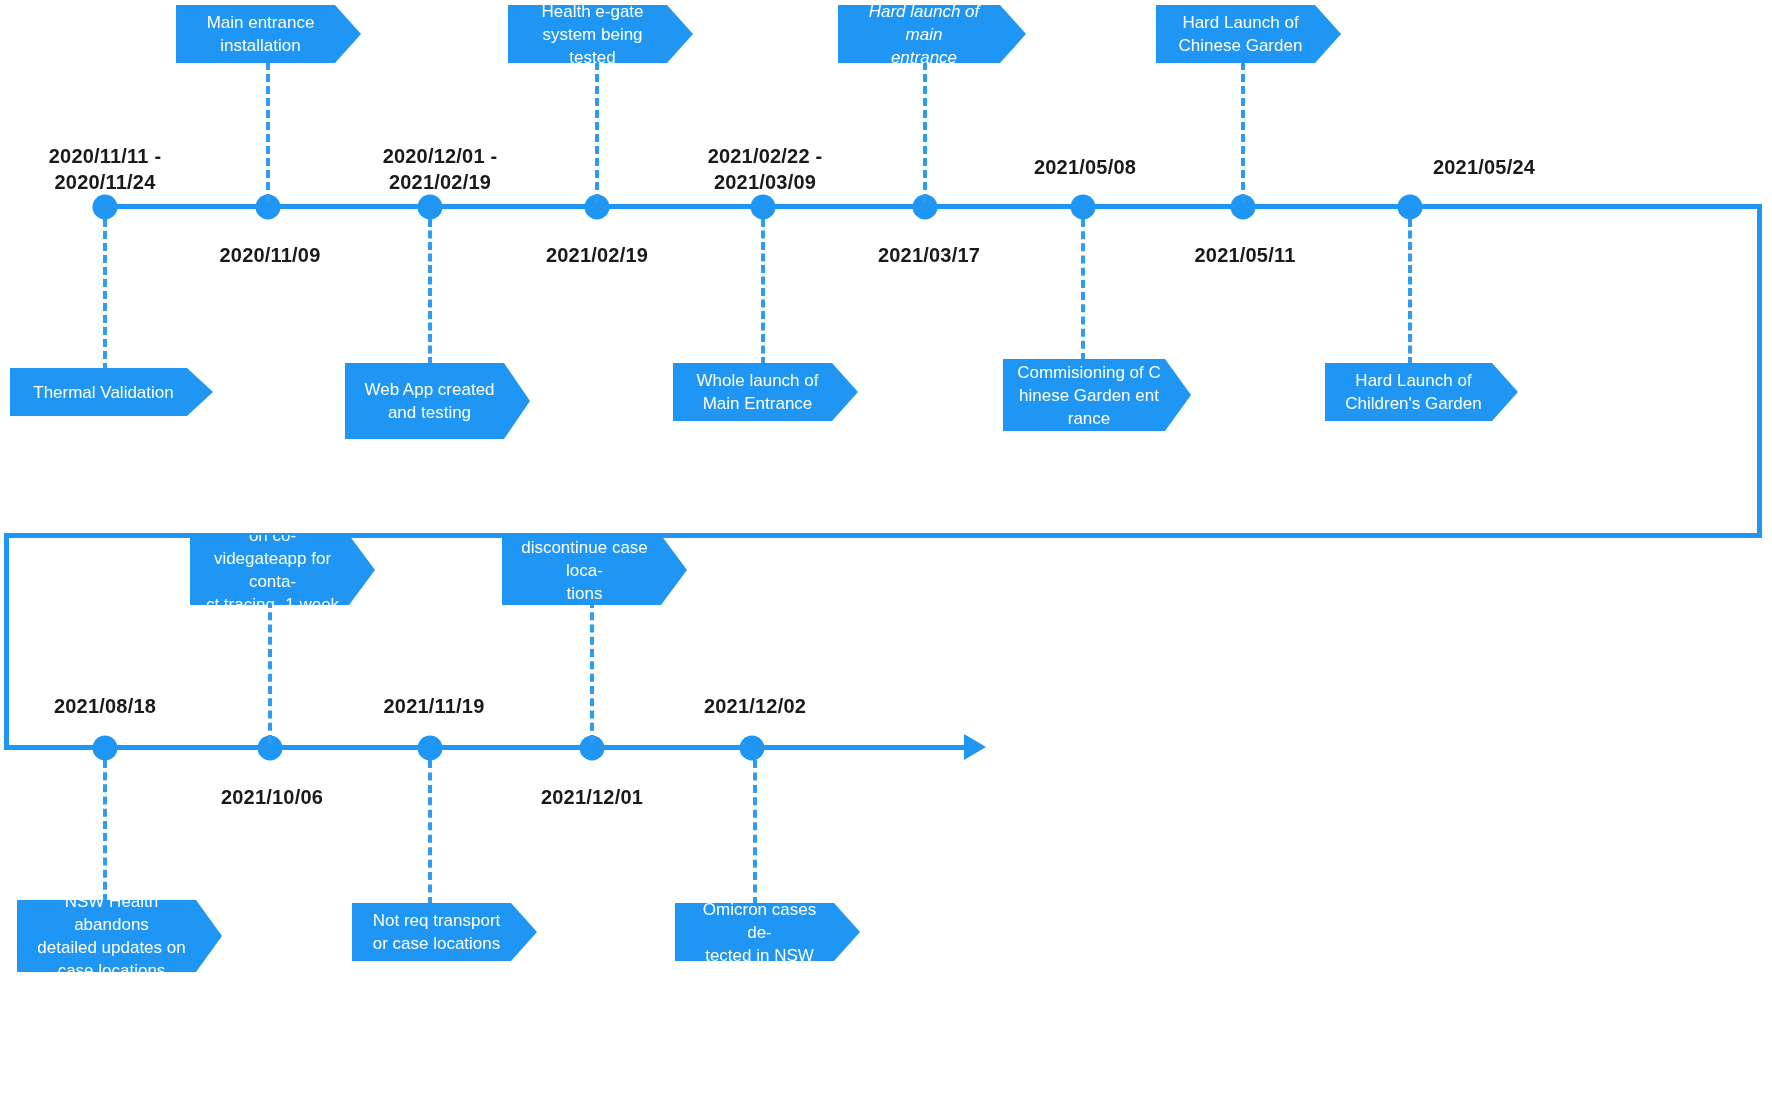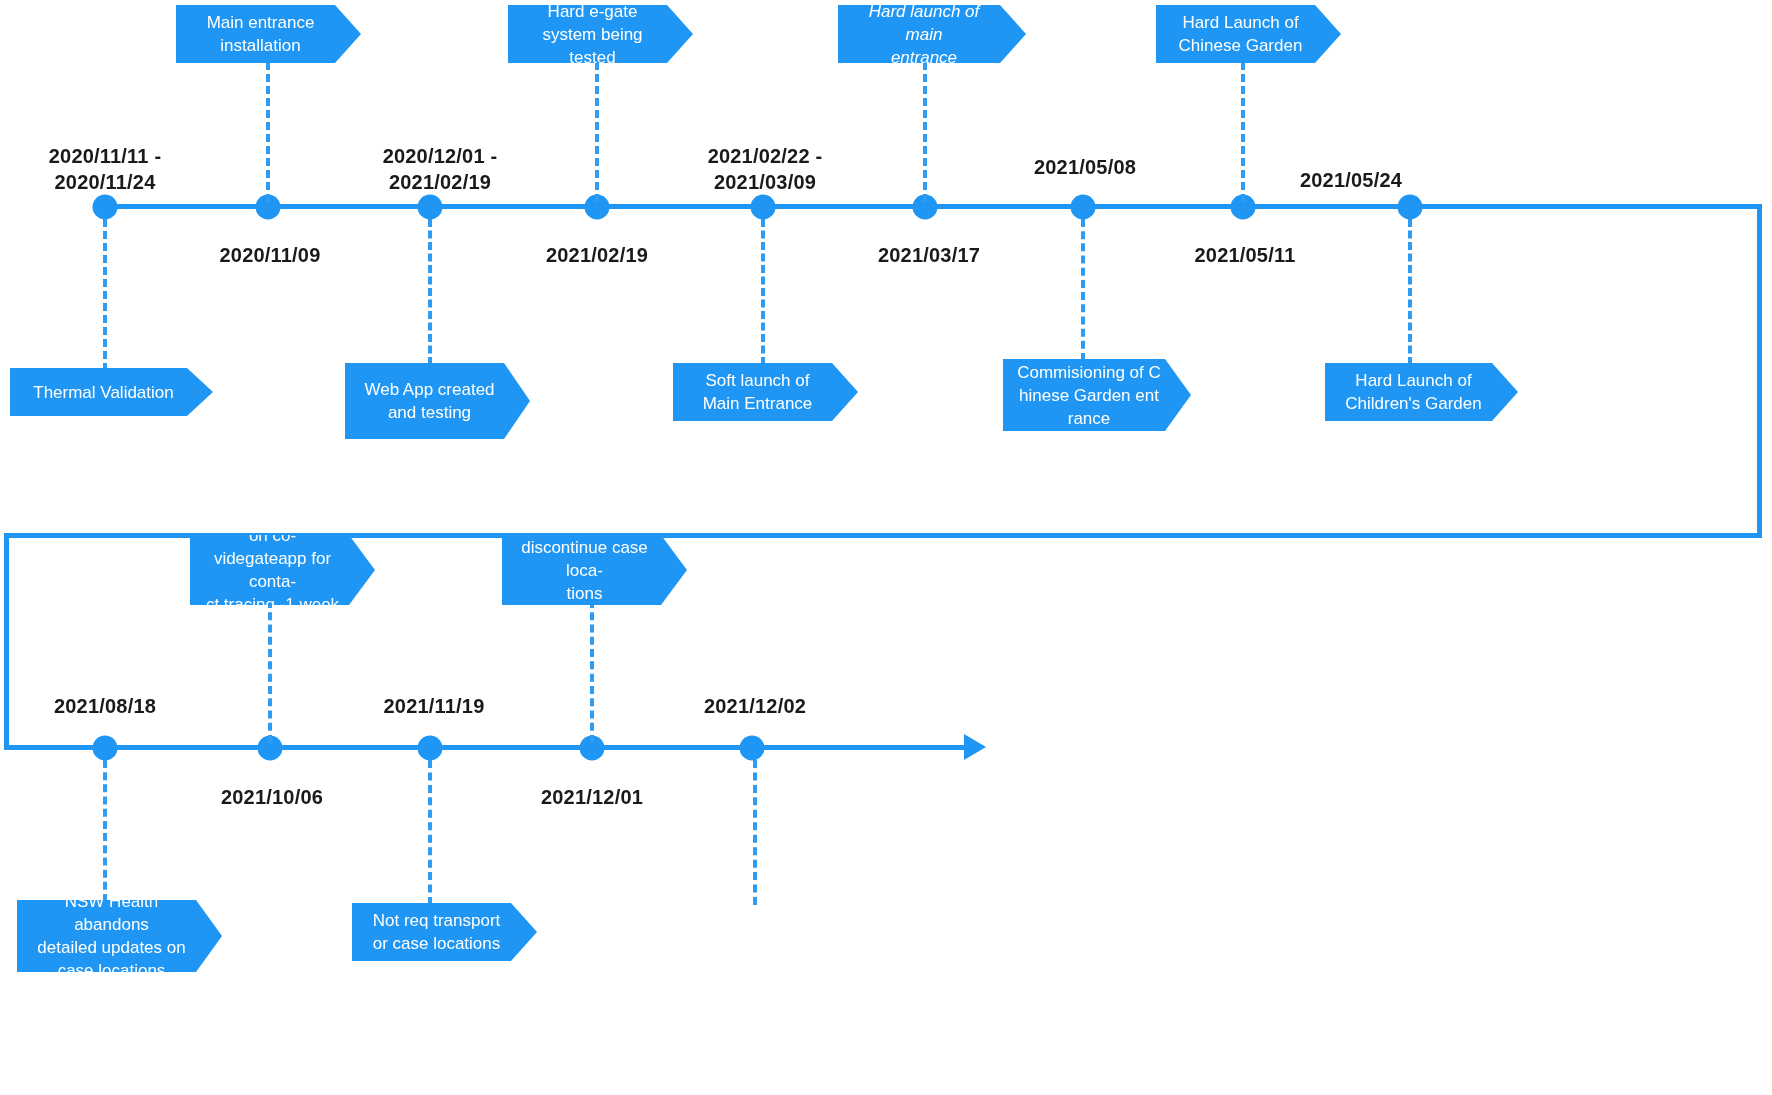--- a/index.html
+++ b/index.html
@@ -69,28 +69,28 @@
   <div class="dot" style="left:430px;top:207px;"></div>
   <div class="date" style="left:440px;top:143px;width:230px;">2020/12/01 -
 2021/02/19</div>
   <div class="leader" style="left:430px;top:219px;height:146px;"></div>
   <div class="callout" style="left:345px;top:363px;width:185px;height:76px;">Web App created
 and testing</div>
 
   <div class="dot" style="left:597px;top:207px;"></div>
   <div class="date" style="left:597px;top:242px;width:230px;">2021/02/19</div>
   <div class="leader" style="left:597px;top:62px;height:140px;"></div>
-  <div class="callout" style="left:508px;top:5px;width:185px;height:58px;">Hard e-gate
+  <div class="callout" style="left:508px;top:5px;width:185px;height:58px;">Health e-gate
 system being tested</div>
 
   <div class="dot" style="left:763px;top:207px;"></div>
   <div class="date" style="left:765px;top:143px;width:230px;">2021/02/22 -
 2021/03/09</div>
   <div class="leader" style="left:763px;top:219px;height:146px;"></div>
-  <div class="callout" style="left:673px;top:363px;width:185px;height:58px;">Soft launch of
+  <div class="callout" style="left:673px;top:363px;width:185px;height:58px;">Whole launch of
 Main Entrance</div>
 
   <div class="dot" style="left:925px;top:207px;"></div>
   <div class="date" style="left:929px;top:242px;width:230px;">2021/03/17</div>
   <div class="leader" style="left:925px;top:62px;height:140px;"></div>
   <div class="callout" style="left:838px;top:5px;width:188px;height:58px;font-style:italic;">Hard launch of main
 entrance</div>
 
   <div class="dot" style="left:1083px;top:207px;"></div>
   <div class="date" style="left:1085px;top:154px;width:230px;">2021/05/08</div>
@@ -99,21 +99,21 @@
 hinese Garden ent
 rance</div>
 
   <div class="dot" style="left:1243px;top:207px;"></div>
   <div class="date" style="left:1245px;top:242px;width:230px;">2021/05/11</div>
   <div class="leader" style="left:1243px;top:62px;height:140px;"></div>
   <div class="callout" style="left:1156px;top:5px;width:185px;height:58px;">Hard Launch of
 Chinese Garden</div>
 
   <div class="dot" style="left:1410px;top:207px;"></div>
-  <div class="date" style="left:1351px;top:154px;width:230px;margin-top:13px;">2021/05/24</div>
+  <div class="date" style="left:1484px;top:154px;width:230px;">2021/05/24</div>
   <div class="leader" style="left:1410px;top:219px;height:146px;"></div>
   <div class="callout" style="left:1325px;top:363px;width:193px;height:58px;">Hard Launch of
 Children's Garden</div>
 
   <div class="dot" style="left:105px;top:748px;"></div>
   <div class="date" style="left:105px;top:693px;width:230px;">2021/08/18</div>
   <div class="leader" style="left:105px;top:760px;height:142px;"></div>
   <div class="callout" style="left:17px;top:900px;width:205px;height:72px;">NSW Health abandons
 detailed updates on
 case locations</div>
@@ -134,14 +134,16 @@
   <div class="dot" style="left:592px;top:748px;"></div>
   <div class="date" style="left:592px;top:784px;width:230px;">2021/12/01</div>
   <div class="leader" style="left:592px;top:600px;height:143px;"></div>
   <div class="callout wide" style="left:502px;top:535px;width:185px;height:70px;">SCHN requested
 discontinue case loca-
 tions announcments</div>
 
   <div class="dot" style="left:752px;top:748px;"></div>
   <div class="date" style="left:755px;top:693px;width:230px;">2021/12/02</div>
   <div class="leader" style="left:755px;top:760px;height:145px;"></div>
+  <div class="callout" style="left:675px;top:903px;width:185px;height:58px;">Omicron cases de-
+tected in NSW</div>
 
 </div>
 
 </body></html>

